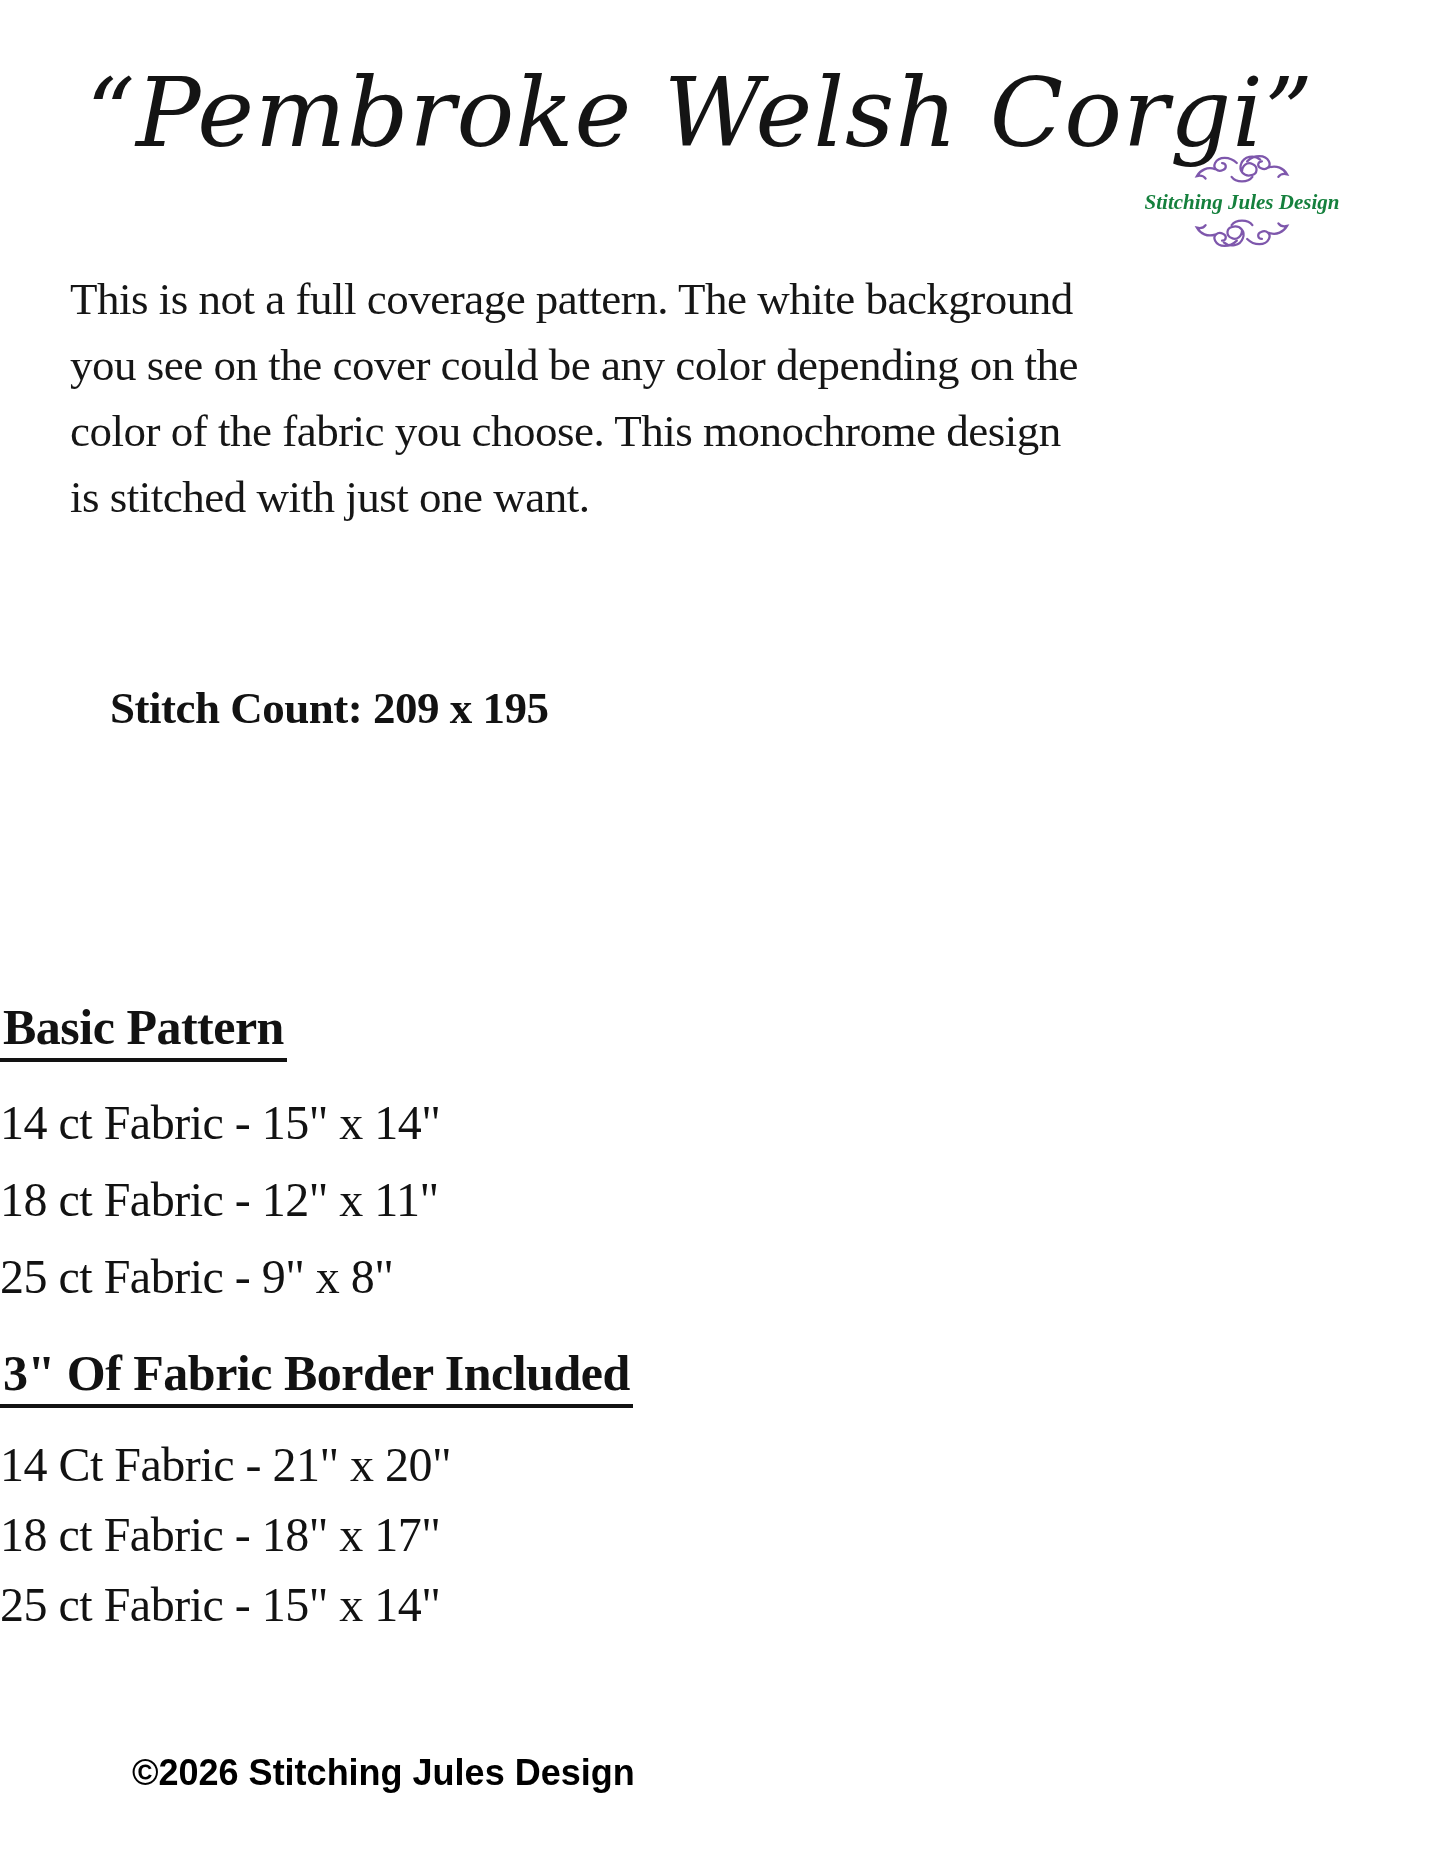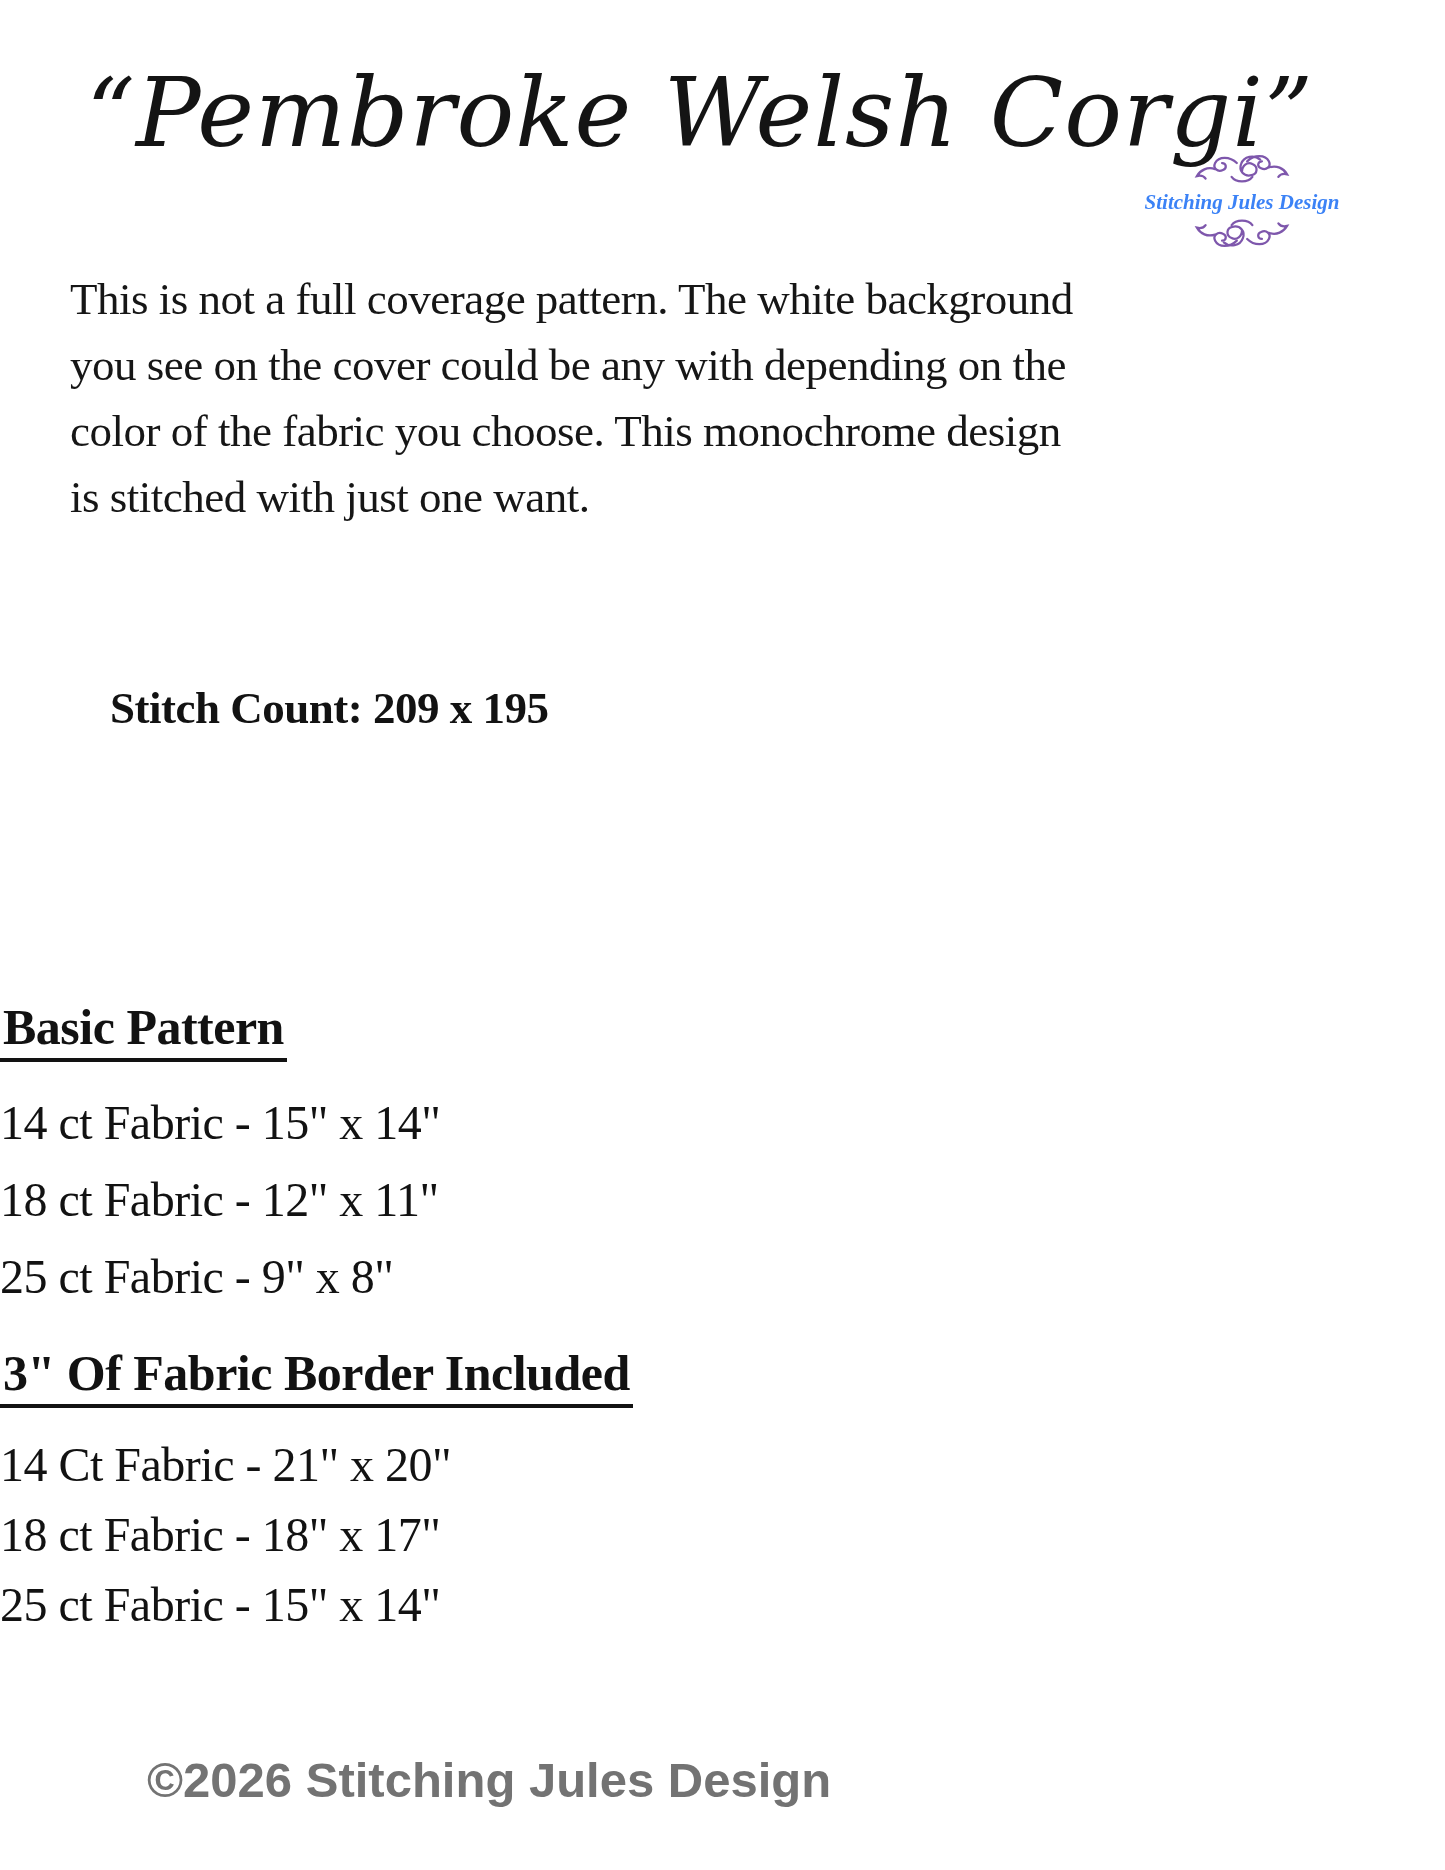--- a/index.html
+++ b/index.html
@@ -36,21 +36,21 @@
     display: flex; flex-direction: column; align-items: center;
   }
   .logo .flourish { display: block; }
   .logo .flourish.bottom { transform: rotate(180deg); margin-top: -2px; }
   .logo-name {
     font-family: "Liberation Serif", serif;
     font-style: italic;
     font-weight: 700;
     font-size: 21px;
     line-height: 24px;
-    color: #3b82f6;
+    color: #15803d;
     white-space: nowrap;
   }
 
   
   .intro {
     position: absolute;
     left: 70px; right: 70px; top: 266px;
     text-align: left;
     font-size: 45px;
     line-height: 66px;
@@ -98,25 +98,25 @@
     white-space: nowrap;
   }
   .section-rows { margin-top: 22px; font-size: 48px; letter-spacing: -0.5px; }
   .pattern-section.basic .section-rows .row { line-height: 77px; }
   .pattern-section.border .section-rows .row { line-height: 70px; }
   .row { white-space: nowrap; }
 
   
   .footer {
     position: absolute;
-    left: 147px; top: 1752px;
+    left: 132px; top: 1752px;
     font-family: "Liberation Sans", sans-serif;
     font-weight: 700;
-    font-size: 49px;
-    color: #737373;
+    font-size: 36px;
+    color: #000000;
     white-space: nowrap;
   }
 </style>
 </head>
 <body>
 
 <div class="page">
 
   <div class="title">“Pembroke Welsh Corgi”</div>
 
@@ -139,21 +139,21 @@
         <path d="M29 21 c-9 -3 -17 1 -21 8 c4 -1 8 0 10 3"></path>
         <path d="M66 12 c8 -8 21 -8 25 0 c3 6 -3 11 -9 8 c-5 -2 -4 -8 1 -8"></path>
         <path d="M91 19 c9 -3 17 1 21 8 c-4 -1 -8 0 -10 3"></path>
         <path d="M48 30 c5 7 19 7 24 0"></path>
       </g>
     </svg>
   </div>
 
   <div class="intro">
     <div class="intro-line">This is not a full coverage pattern. The white background</div>
-    <div class="intro-line">you see on the cover could be any with depending on the</div>
+    <div class="intro-line">you see on the cover could be any color depending on the</div>
     <div class="intro-line">color of the fabric you choose. This monochrome design</div>
     <div class="intro-line">is stitched with just one want.</div>
   </div>
 
   <div class="stitch-count">
     <span>Stitch Count:</span>
     <span class="sc-value">209 x 195</span>
   </div>
 
 

